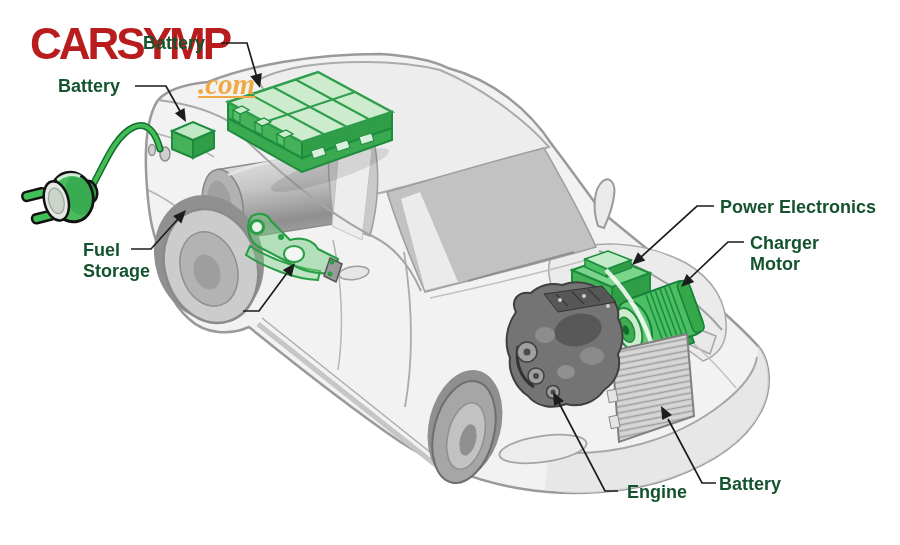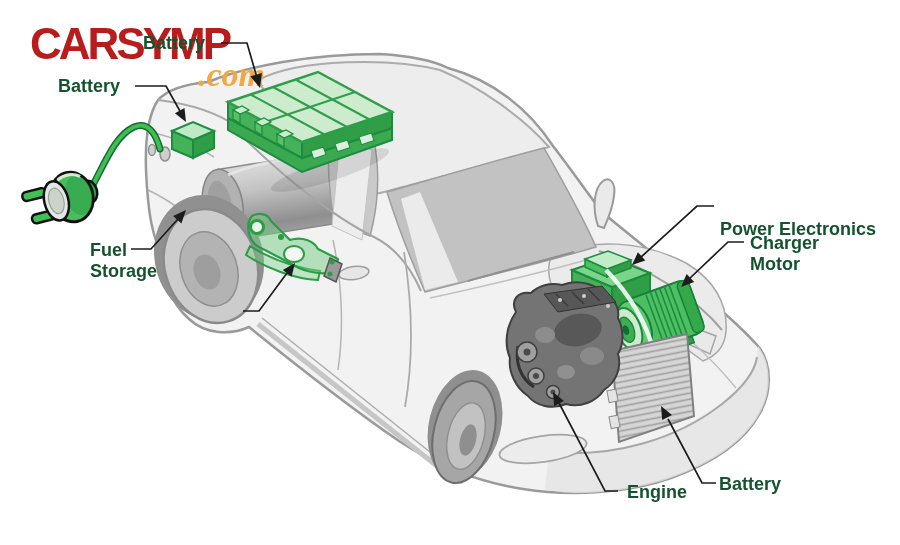--- a/index.html
+++ b/index.html
@@ -3,23 +3,23 @@
 <meta charset="utf-8">
 <style>
   html,body{margin:0;padding:0;background:#fff;}
   .stage{position:relative;width:900px;height:545px;background:#ffffff;overflow:hidden;
          font-family:"Liberation Sans",sans-serif;}
   svg{position:absolute;left:0;top:0;}
   #car-svg{z-index:1;}
   .logo{position:absolute;left:30px;top:22px;z-index:2;width:270px;height:70px;}
   .logo .brand{position:absolute;left:0;top:0;font-size:44px;font-weight:bold;
                letter-spacing:-3px;color:#b91c1c;line-height:1;}
-  .logo .suffix{position:absolute;left:168px;top:36px;font-size:34px;font-weight:bold;
+  .logo .suffix{position:absolute;left:168px;top:48px;font-size:29px;font-weight:bold;
                 font-style:italic;color:#f0a843;
-                font-family:"Liberation Serif",serif;line-height:1;}
+                font-family:"Liberation Serif",serif;line-height:1;text-decoration:underline;}
   #overlay-svg{z-index:3;pointer-events:none;}
   .label{position:absolute;z-index:4;font-size:18px;font-weight:bold;color:#14532d;
          line-height:21px;white-space:normal;}
   .leader{stroke:#1c1c1c;stroke-width:1.7;fill:none;}
   .ah{fill:#1c1c1c;stroke:none;}
 </style>
 </head>
 <body>
 
 <div class="stage">
@@ -279,18 +279,18 @@
       <polygon class="ah" points="553,392 563.9,400.9 554.1,406.1"></polygon>
     </g>
     <g>
       <path class="leader" d="M716,483 L702,483 L668,419"></path>
       <polygon class="ah" points="661,406 672,414.9 662.2,420.1"></polygon>
     </g>
   </svg>
 
   <div class="label" style="left:143px;top:33px;width:72px;">Battery</div>
   <div class="label" style="left:58px;top:76px;width:78px;">Battery</div>
-  <div class="label" style="left:83px;top:240px;width:76px;margin-left:7px;">Fuel Storage</div>
-  <div class="label" style="left:720px;top:197px;width:170px;margin-top:22px;">Power Electronics</div>
+  <div class="label" style="left:83px;top:240px;width:76px;">Fuel Storage</div>
+  <div class="label" style="left:720px;top:197px;width:170px;">Power Electronics</div>
   <div class="label" style="left:750px;top:233px;width:86px;">Charger Motor</div>
   <div class="label" style="left:622px;top:482px;width:70px;text-align:center;">Engine</div>
   <div class="label" style="left:719px;top:474px;width:86px;">Battery</div>
 </div>
 
 </body></html>

